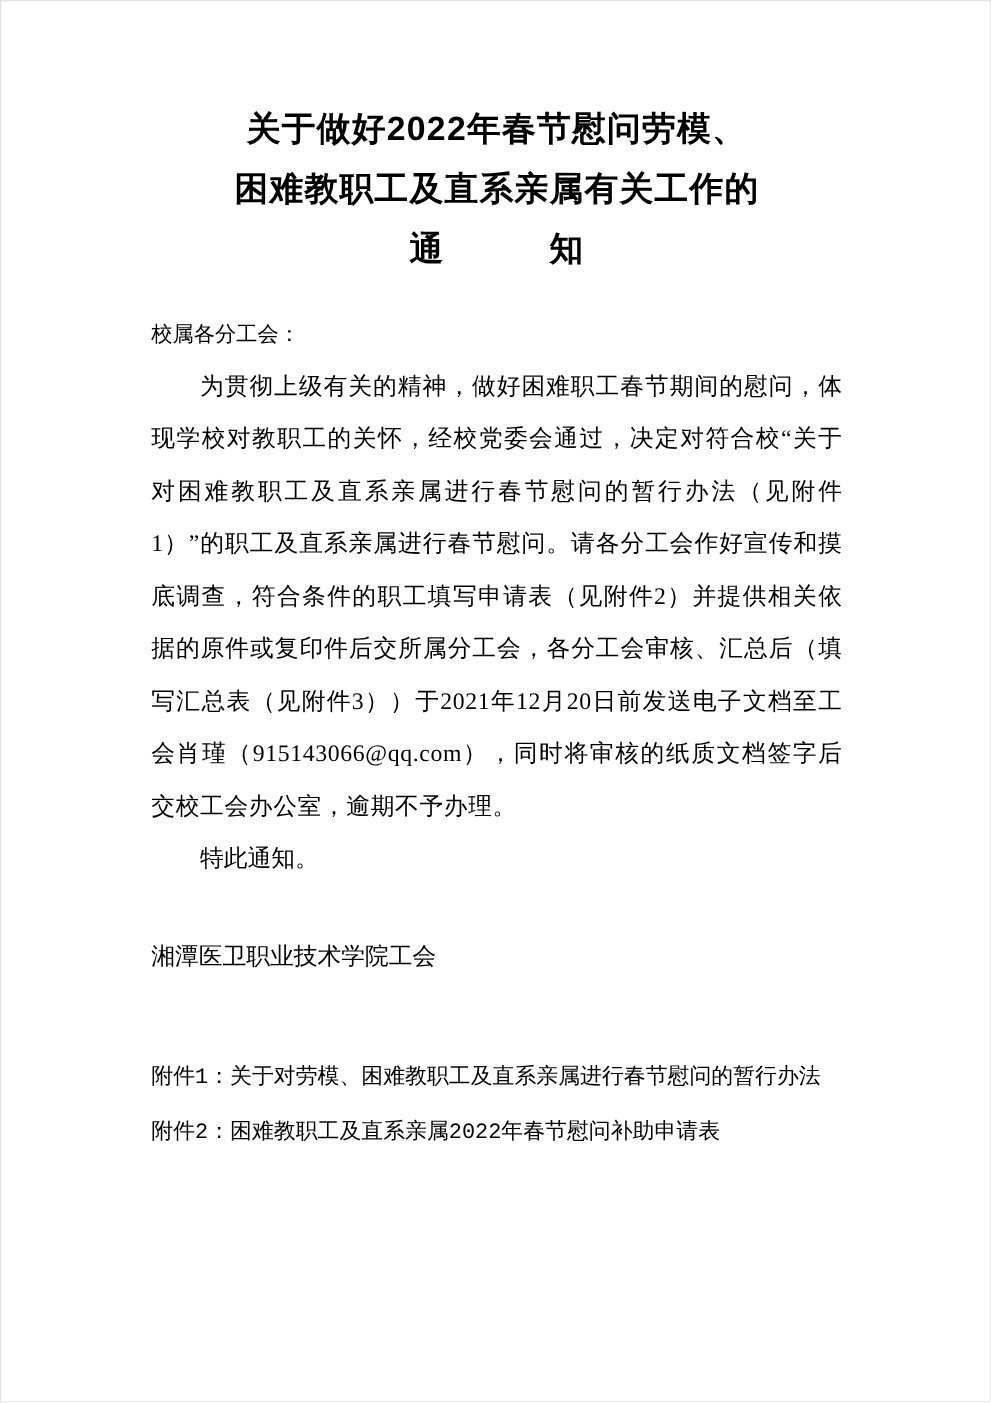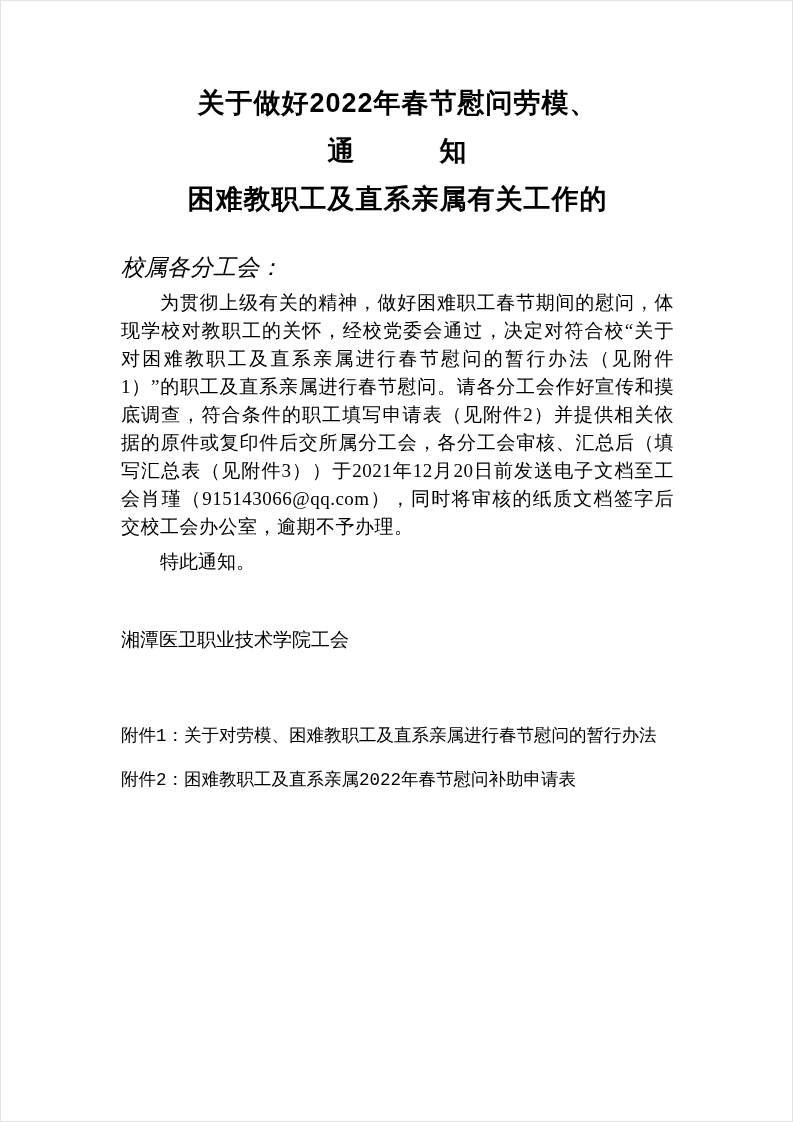--- a/index.html
+++ b/index.html
@@ -21,27 +21,26 @@
   .title-block {
     text-align: center;
     font-family: "Liberation Sans", "DejaVu Sans", sans-serif;
     font-weight: bold;
     font-size: 27px;
     line-height: 48px;
     letter-spacing: 1px;
   }
   .salutation {
     margin-top: 24px;
-    font-size: 23px;
+    font-size: 17px;
     line-height: 42px;
-    font-style: italic;
   }
   .body-paragraph {
     font-size: 19px;
-    line-height: 28px;
+    line-height: 42px;
     text-align: justify;
     text-indent: 2.05em;
     letter-spacing: 0.5px;
   }
   .closing {
     font-size: 19px;
     line-height: 42px;
     text-indent: 2.05em;
     margin-top: 0px;
   }
@@ -69,22 +68,22 @@
   }
   .pre-space { white-space: pre-wrap; }
 </style>
 </head>
 <body>
 
 <div class="page">
 
   <div class="title-block">
     <div class="title-line">关于做好2022年春节慰问劳模、</div>
+    <div class="title-line">困难教职工及直系亲属有关工作的</div>
     <div class="title-line pre-space">通　　　知</div>
-    <div class="title-line">困难教职工及直系亲属有关工作的</div>
   </div>
 
   <div class="salutation">校属各分工会：</div>
 
   <div class="body-paragraph">为贯彻上级有关的精神，做好困难职工春节期间的慰问，体现学校对教职工的关怀，经校党委会通过，决定对符合校“关于对困难教职工及直系亲属进行春节慰问的暂行办法（见附件1）”的职工及直系亲属进行春节慰问。请各分工会作好宣传和摸底调查，符合条件的职工填写申请表（见附件2）并提供相关依据的原件或复印件后交所属分工会，各分工会审核、汇总后（填写汇总表（见附件3））于2021年12月20日前发送电子文档至工会肖瑾（915143066@qq.com），同时将审核的纸质文档签字后交校工会办公室，逾期不予办理。</div>
 
   <div class="closing">特此通知。</div>
 
   <div class="signature-block">
     <div class="signature">湘潭医卫职业技术学院工会</div>

